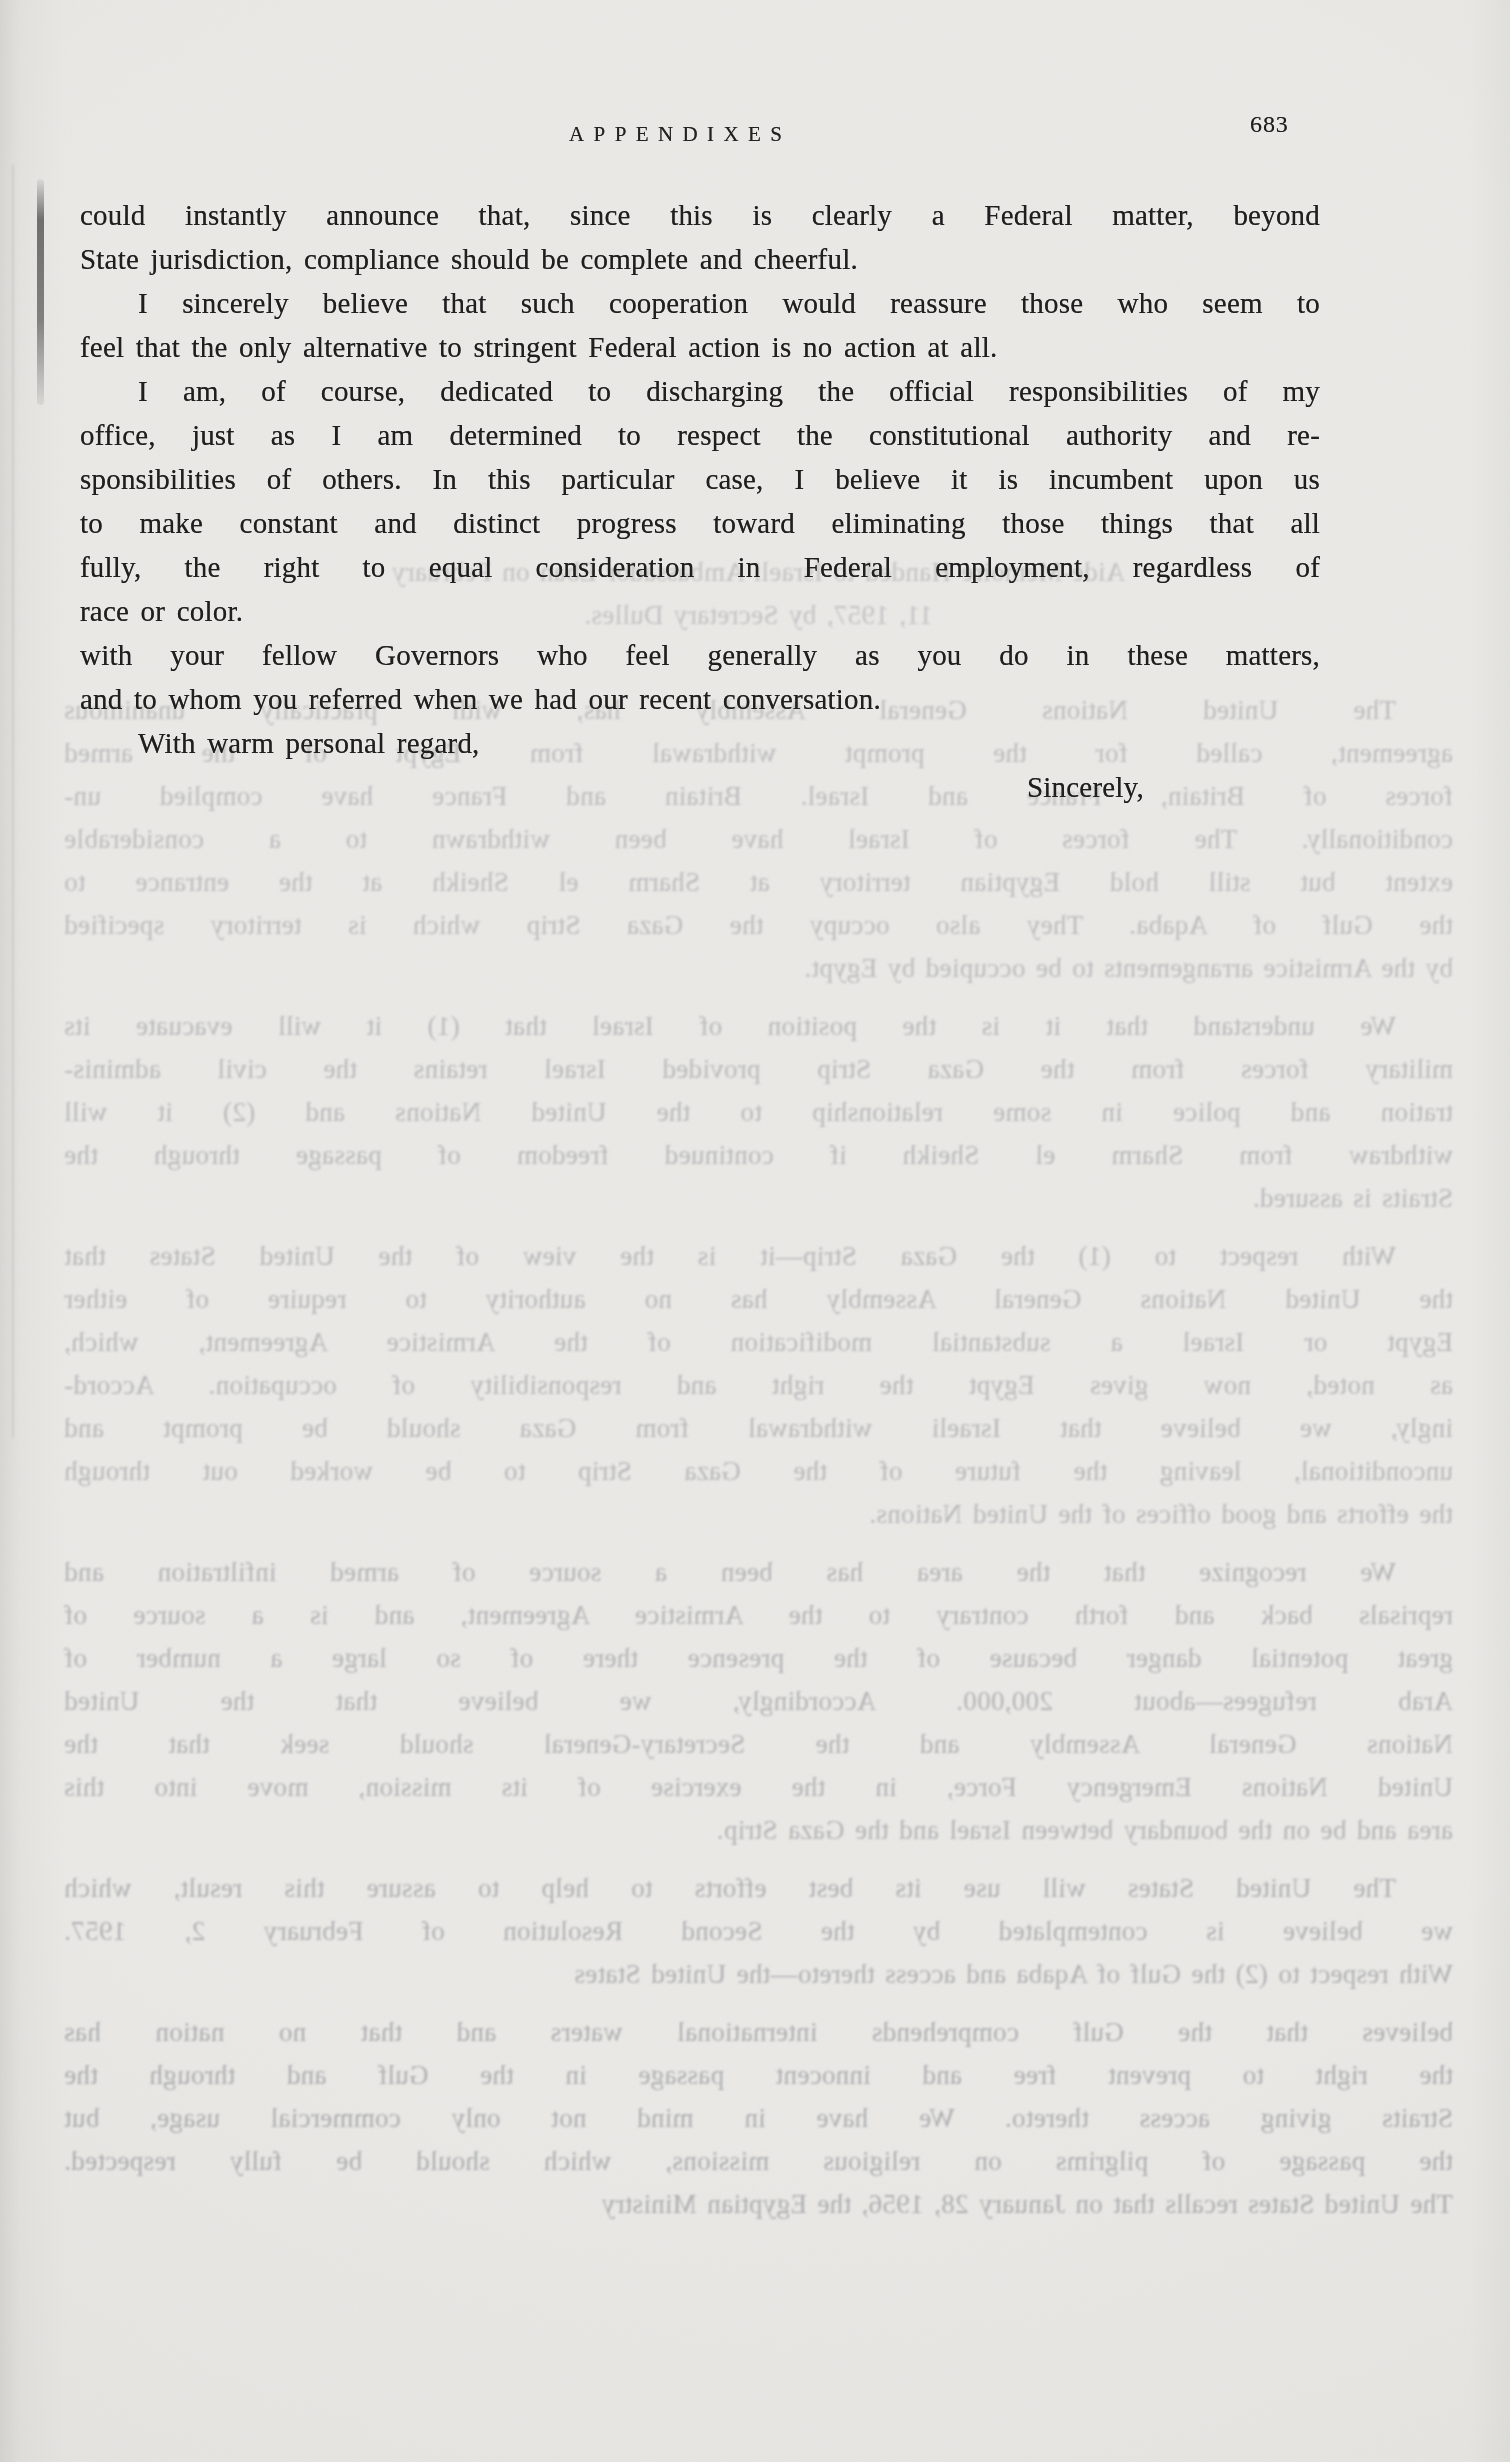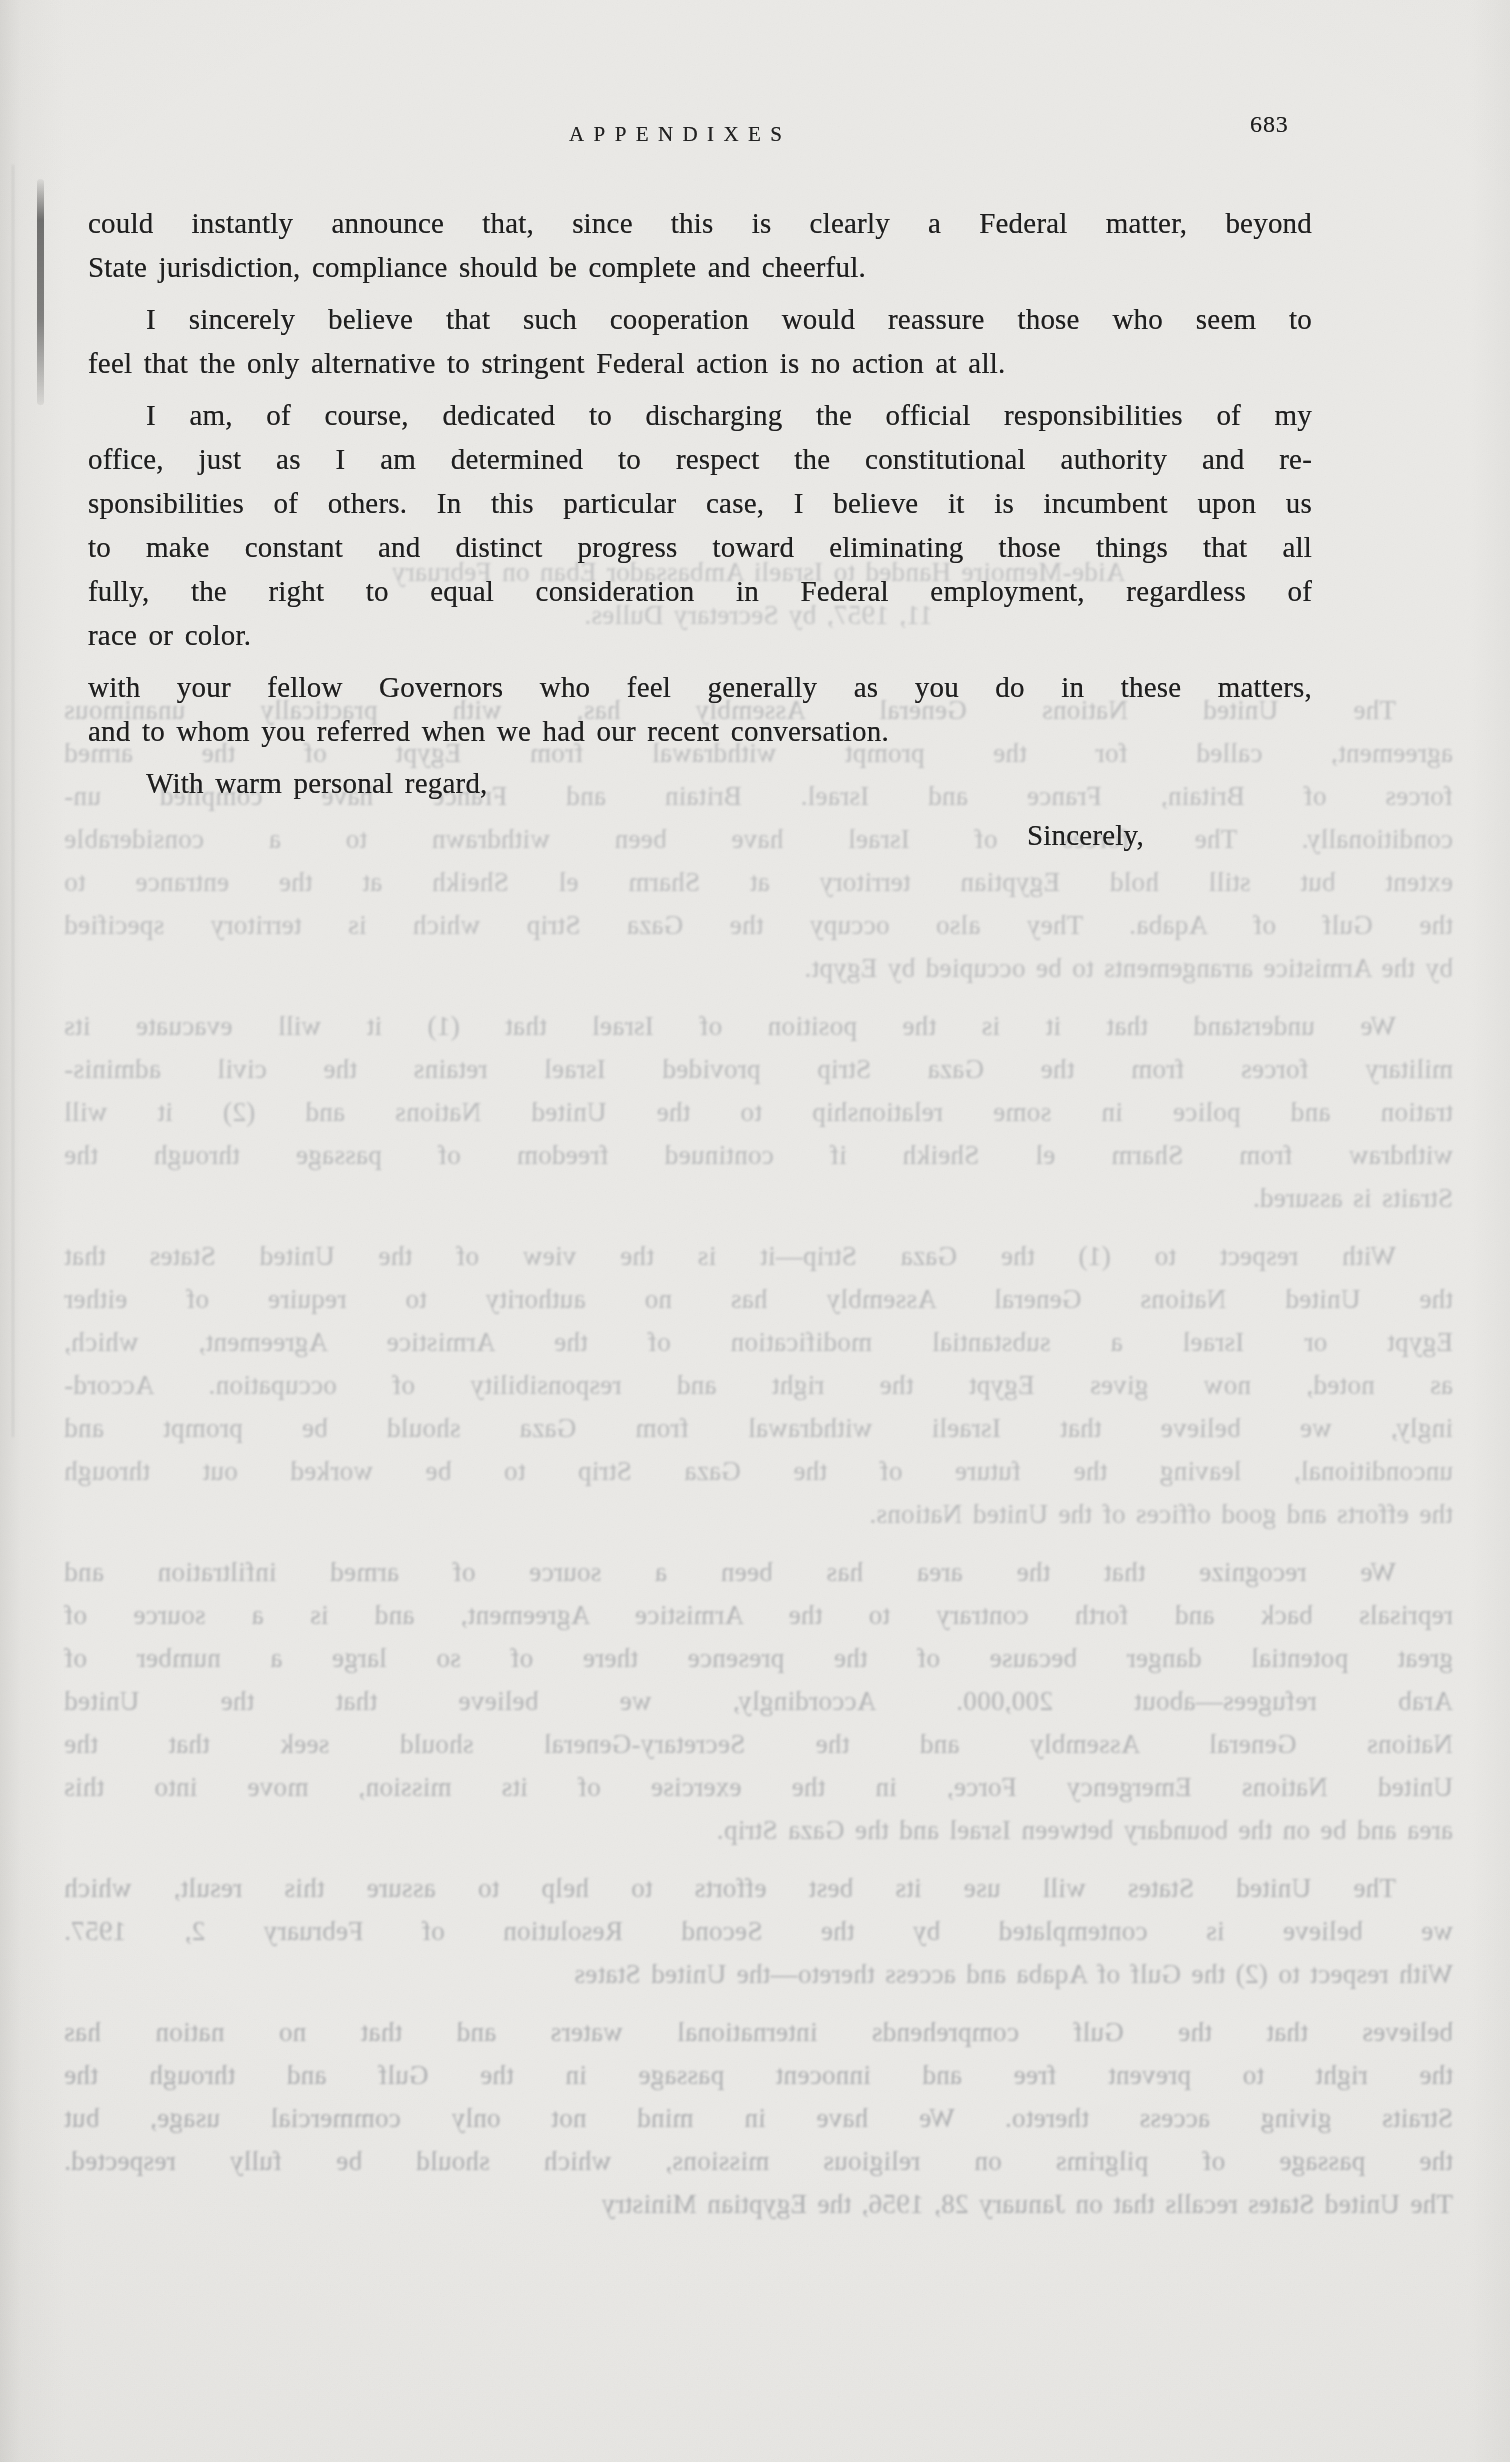--- a/index.html
+++ b/index.html
@@ -27,21 +27,21 @@
     filter:blur(0.7px);}
   
   .head-title{position:absolute;left:569px;top:122px;font-size:21px;letter-spacing:9.4px;
     color:#222;white-space:nowrap;text-shadow:0 0 0.5px rgba(0,0,0,0.55);}
   .page-num{position:absolute;left:1250px;top:111px;font-size:24px;color:#1e1e1e;
     letter-spacing:0.9px;text-shadow:0 0 0.5px rgba(0,0,0,0.55);}
   
   #body-text{position:absolute;left:80px;top:193px;width:1240px;
     font-size:29px;line-height:44px;letter-spacing:0.2px;word-spacing:0.14em;
     text-shadow:0 0 0.5px rgba(10,10,10,0.65);}
-  .para{margin:8px;}
+  .para{margin:0;}
   .line{text-align:justify;text-align-last:justify;}
   .line.last{text-align-last:left;}
   .line.indent{text-indent:58px;}
   .signoff{text-indent:947px;}
   
   #ghost{position:absolute;left:64px;top:551px;width:1389px;
     transform:scaleX(-1);
     font-size:27px;line-height:43px;word-spacing:0.12em;letter-spacing:0.3px;
     color:#565b64;filter:blur(0.8px);pointer-events:none;}
   .gline{text-align:justify;text-align-last:justify;}

